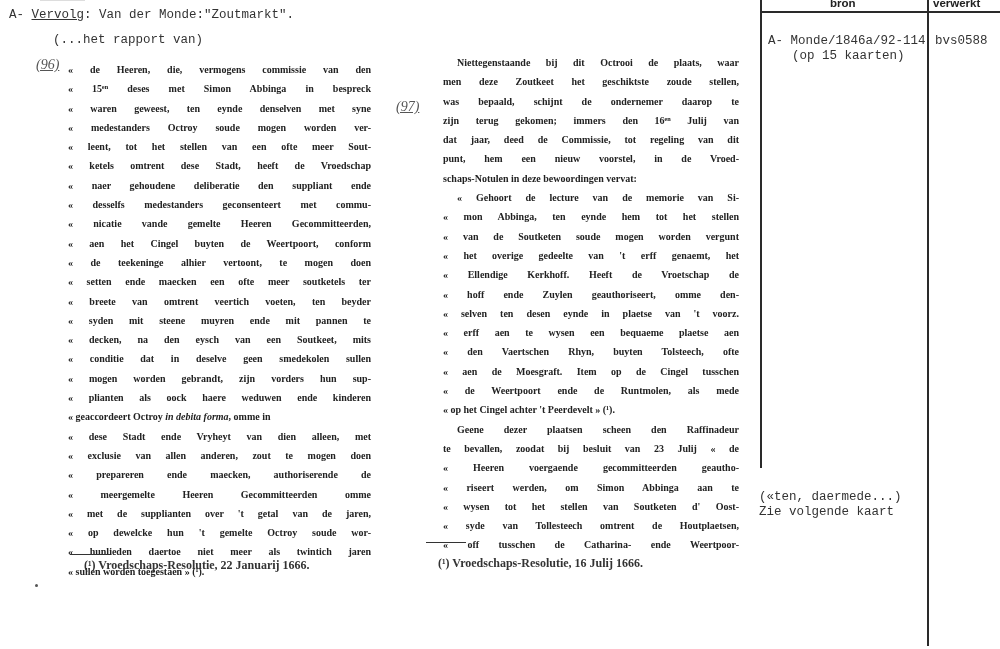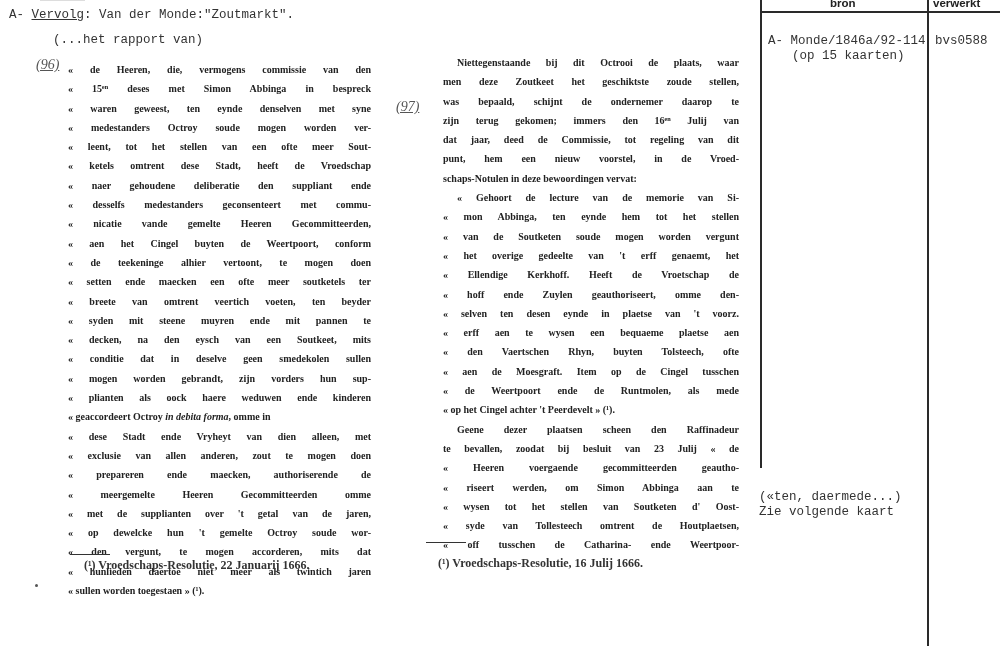--- a/index.html
+++ b/index.html
@@ -59,21 +59,20 @@
   <span class="ln">« conditie dat in deselve geen smedekolen sullen</span>
   <span class="ln">« mogen worden gebrandt, zijn vorders hun sup-</span>
   <span class="ln">« plianten als oock haere weduwen ende kinderen</span>
   <span class="ln last"><span>« geaccordeert Octroy </span><em class="it">in debita forma</em><span>, omme in</span></span>
   <span class="ln">« dese Stadt ende Vryheyt van dien alleen, met</span>
   <span class="ln">« exclusie van allen anderen, zout te mogen doen</span>
   <span class="ln">« prepareren ende maecken, authoriserende de</span>
   <span class="ln">« meergemelte Heeren Gecommitteerden omme</span>
   <span class="ln">« met de supplianten over 't getal van de jaren,</span>
   <span class="ln">« op dewelcke hun 't gemelte Octroy soude wor-</span>
-  <span class="ln">« den vergunt, te mogen accorderen, mits dat</span>
   <span class="ln">« hunlieden daertoe niet meer als twintich jaren</span>
   <span class="ln last">« sullen worden toegestaen » (¹).</span>
 </div>
 <div class="fn-rule" style="left:70px; top:554px;"></div>
 <div class="footnote" style="left:84px; top:558px;">(¹) Vroedschaps-Resolutie, 22 Januarij 1666.</div>
 <div class="dot"></div>
 
 <div class="margin-note" style="left:396px; top:55px;margin-top:44px;">(97)</div>
 <div class="col col-right">
   <span class="ln indent">Niettegenstaande bij dit Octrooi de plaats, waar</span>

